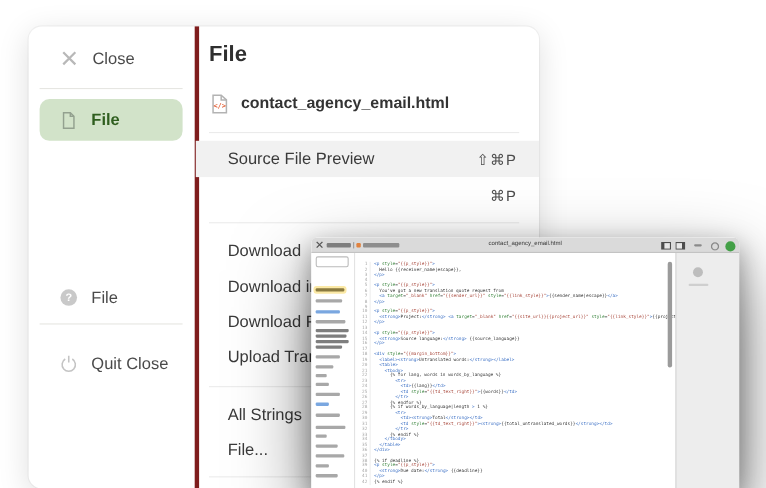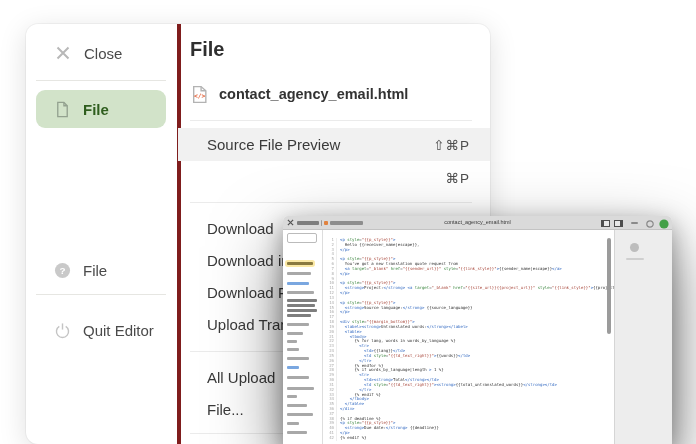--- a/index.html
+++ b/index.html
@@ -74,21 +74,21 @@
           <text x="9" y="12.5" text-anchor="middle" font-size="10.5" font-weight="bold" fill="#fff" font-family="Liberation Sans,sans-serif">?</text>
         </svg>
       <span>File</span>
     </div>
     <div class="sdiv" style="top:270px"></div>
     <div class="srow" style="top:286px">
       <svg width="17" height="17" viewBox="0 0 18 18">
           <path d="M5.6 4.6 a6.4 6.4 0 1 0 6.8 0" fill="none" stroke="#c4c4c4" stroke-width="1.5"></path>
           <path d="M9 1.5 V8" stroke="#c4c4c4" stroke-width="1.5"></path>
         </svg>
-      <span>Quit Editor</span>
+      <span>Quit Close</span>
     </div>
   </div>
 
   <div class="main">
     <div class="mtitle">File</div>
 
     <div class="filerow">
       <svg width="19" height="19" viewBox="0 0 18 18">
           <path d="M3.5 1.5 h7 L15 5.5 v11 H3.5 z" fill="none" stroke="#b3b3b3" stroke-width="1.3"></path>
           <path d="M10.5 1.5 V5.5 H15" fill="none" stroke="#b3b3b3" stroke-width="1.3"></path>
@@ -115,21 +115,21 @@
     </div>
     <div class="mrow" style="top:252px;height:32px">
       <span>Download File</span>
     </div>
     <div class="mrow" style="top:284px;height:32px">
       <span>Upload Translations</span>
     </div>
     <div class="mdiv" style="top:327px"></div>
 
     <div class="mrow" style="top:337px;height:32px">
-      <span>All Upload</span>
+      <span>All Strings</span>
     </div>
     <div class="mrow" style="top:369px;height:32px">
       <span>File...</span>
     </div>
     <div class="mdiv" style="top:409px"></div>
   </div>
 </div>
 
 <div class="pwin">
   <div class="phead">

